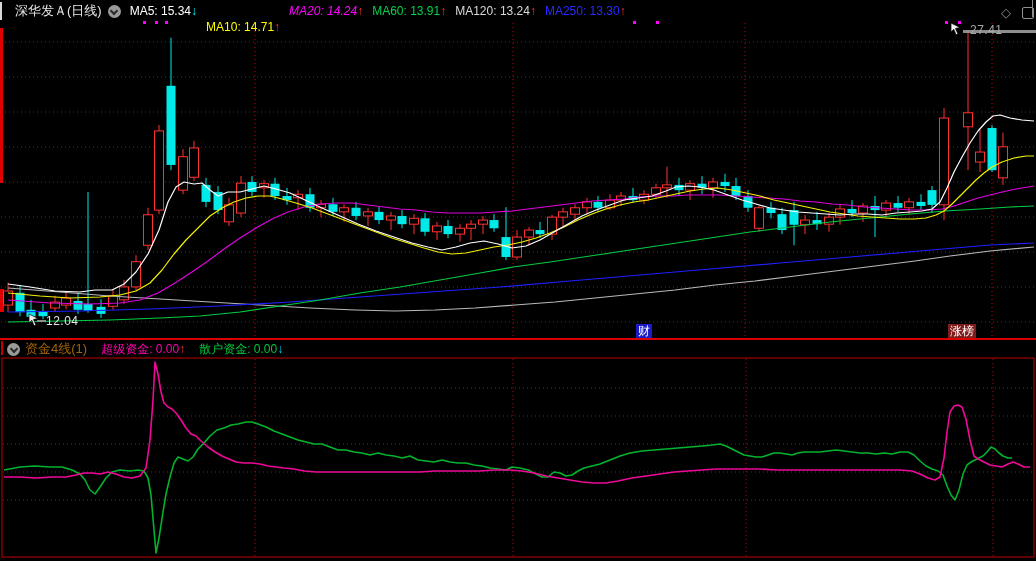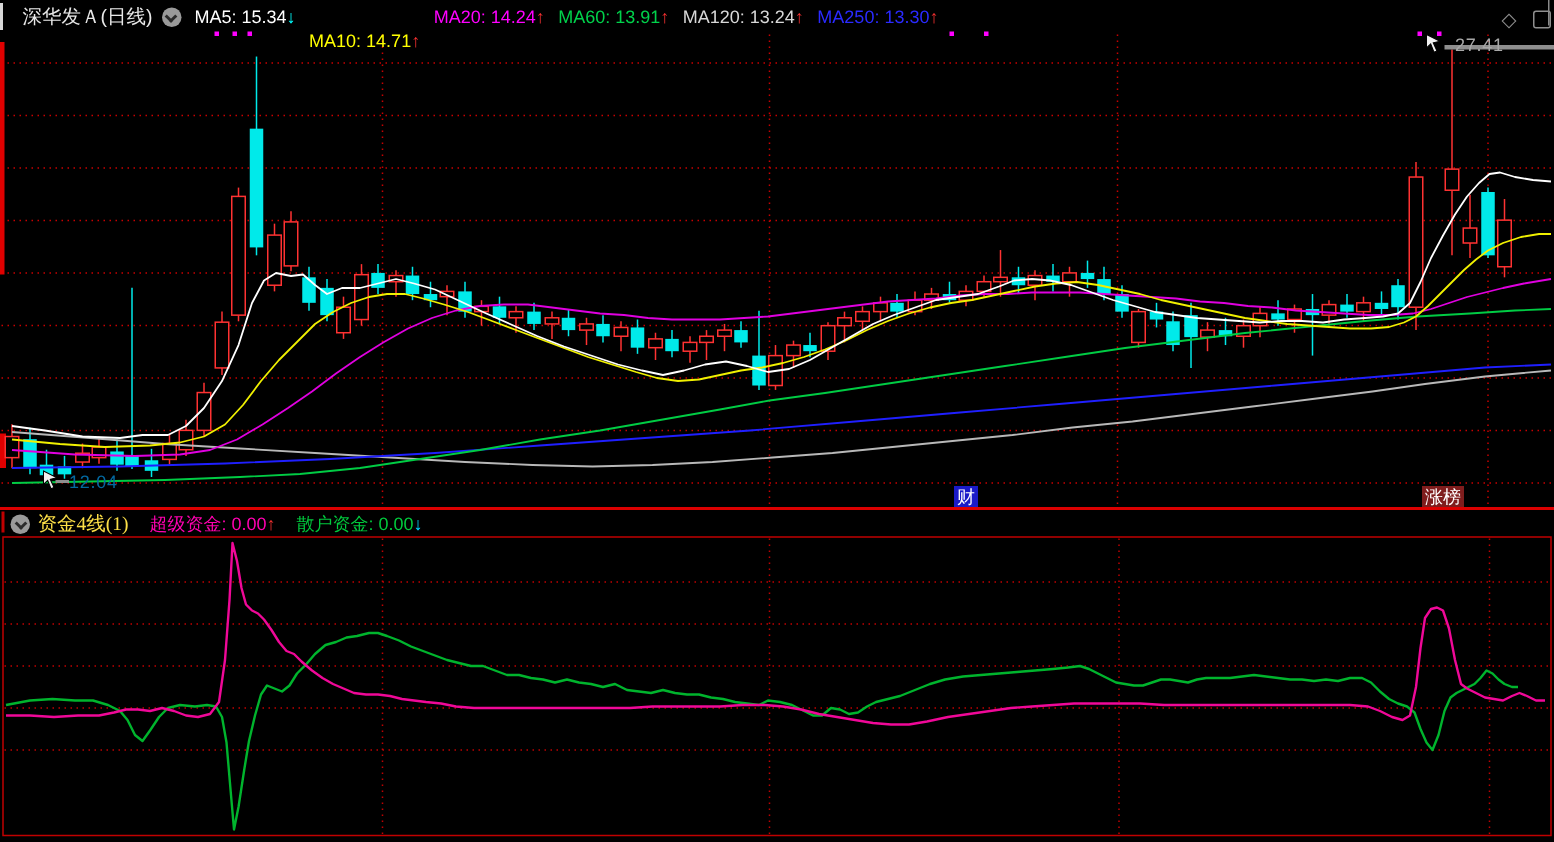--- a/index.html
+++ b/index.html
@@ -23,31 +23,31 @@
   #icon-diamond{left:1001px;top:5px;color:#8f8f8f;font-size:13px;}
   #icon-square{left:1022px;top:7px;width:10px;height:10px;border:1px solid #8f8f8f;border-radius:2px;}
   #top-right-line{left:1032px;top:0;width:1px;height:17px;background:#8a8a8a;}
   
   .price-tag{color:#a8a8a8;font-size:12px;letter-spacing:0.5px;white-space:nowrap;}
   #tag-high{left:950px;top:22px;width:86px;height:14px;}
   #tag-high .band{position:absolute;left:13px;top:8px;width:73px;height:3px;background:#8e8e8e;}
   #tag-high .price-tag{position:absolute;left:20px;top:1px;}
   #tag-low{left:28px;top:313px;width:60px;height:14px;}
   #tag-low .band{position:absolute;left:9px;top:7px;width:9px;height:2px;background:#8e8e8e;}
-  #tag-low .price-tag{position:absolute;left:18px;top:1px;color:#0369a1;}
+  #tag-low .price-tag{position:absolute;left:18px;top:1px;color:#e5e5e5;}
   .cursor-arrow{position:absolute;left:0;top:0;}
   
   .badge{color:#fff;font-size:12px;line-height:14px;padding:0 2px;height:14px;}
   #badge-cai{left:636px;top:324px;}
   #badge-zhangbang{left:948px;top:324px;}
   
   #indicator-bar{left:0;top:340px;width:1036px;height:18px;display:flex;align-items:center;background:transparent;}
   #indicator-left-tick{position:absolute;left:1px;top:341px;width:2px;height:14px;background:#c00000;}
   #indicator-circle{margin-left:7px;}
-  #indicator-name{color:#fde047;font-size:13px;margin-left:5px;white-space:nowrap;font-family:Liberation Serif, serif;}
+  #indicator-name{color:#a16207;font-size:13px;margin-left:5px;white-space:nowrap;}
   .flow-item{font-size:12px;margin-left:14px;white-space:nowrap;}
   #signal-dots .dot{position:absolute;width:3px;height:3px;background:#ff00ff;top:0;}
 </style>
 </head>
 <body>
 
 <div id="app">
   <svg id="chart-canvas" width="1036" height="561">
       <line x1="1" y1="42" x2="1035" y2="42" stroke="#c80000" stroke-width="1" stroke-dasharray="1,3"></line>
       <line x1="1" y1="77" x2="1035" y2="77" stroke="#c80000" stroke-width="1" stroke-dasharray="1,3"></line>
@@ -257,21 +257,21 @@
       <polyline points="4,477 20,477 36,478 52,477 66,477 76,475 84,473 92,473 100,474 108,472 116,474 124,477 132,478 140,476 146,468 150,440 153,400 155,362 158,374 161,392 164,403 168,407 172,409 176,413 181,420 186,428 191,434 196,436 201,441 208,447 215,452 222,456 229,459 236,462 244,463 252,463 260,464 268,466 276,467 284,468 294,469 304,471 316,472 330,472 345,472 360,472 375,472 390,472 405,472 420,472 435,471 450,471 465,471 480,471 495,470 510,470 522,471 534,473 546,476 558,478 570,480 582,482 594,483 606,483 618,481 632,478 646,476 660,474 674,472 688,471 702,470 716,469 730,469 744,469 760,469 776,470 792,470 810,470 828,470 846,470 864,470 882,470 900,470 912,471 920,474 928,478 935,480 940,477 944,458 947,432 950,412 954,406 958,405 962,407 966,419 970,440 974,456 978,459 982,461 986,463 990,465 996,466 1002,467 1008,464 1013,462 1018,464 1024,467 1030,467" fill="none" stroke="#f00898" stroke-width="1.6" stroke-linejoin="round"></polyline>
     </svg>
 
   <div id="title-bar" class="overlay">
     <div id="title-left-tick"></div>
     <span id="stock-name"><span>深华发Ａ</span><span>(日线)</span></span>
     <span id="title-circle" class="circle-icon"></span>
     <span id="ma-items">
         <span class="ma-item" style="color: rgb(255, 255, 255);">MA5: 15.34<span class="arrow" style="color: rgb(0, 255, 255);">↓</span></span>
         <span class="ma-item" style="color: rgb(255, 255, 0); margin-top: 32px;">MA10: 14.71<span class="arrow" style="color: rgb(255, 50, 50);">↑</span></span>
-        <span class="ma-item" style="color: rgb(255, 0, 255);">MA20: 14.24<span class="arrow" style="color: rgb(255, 50, 50);">↑</span></span>
+        <span class="ma-item" style="color: rgb(255, 0, 255); font-style: italic;">MA20: 14.24<span class="arrow" style="color: rgb(255, 50, 50);">↑</span></span>
         <span class="ma-item" style="color: rgb(0, 210, 75);">MA60: 13.91<span class="arrow" style="color: rgb(255, 50, 50);">↑</span></span>
         <span class="ma-item" style="color: rgb(216, 216, 216);">MA120: 13.24<span class="arrow" style="color: rgb(255, 50, 50);">↑</span></span>
         <span class="ma-item" style="color: rgb(42, 42, 255);">MA250: 13.30<span class="arrow" style="color: rgb(255, 50, 50);">↑</span></span>
       </span>
   </div>
 
   <div id="icon-diamond" class="overlay">◇</div>
   <div id="icon-square" class="overlay"></div>
   <div id="top-right-line" class="overlay"></div>
 

